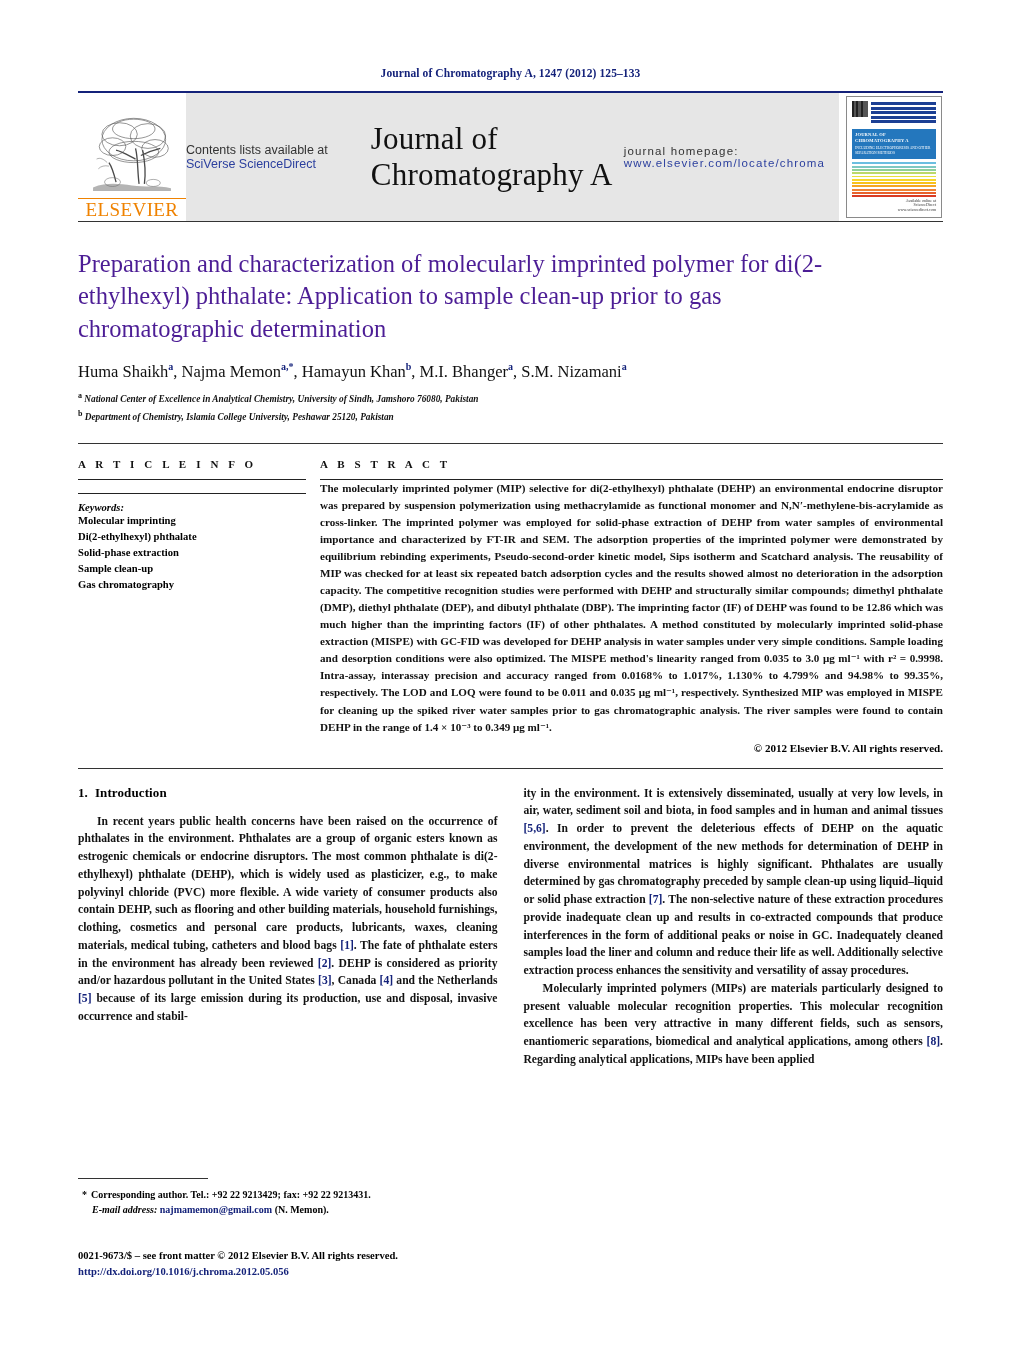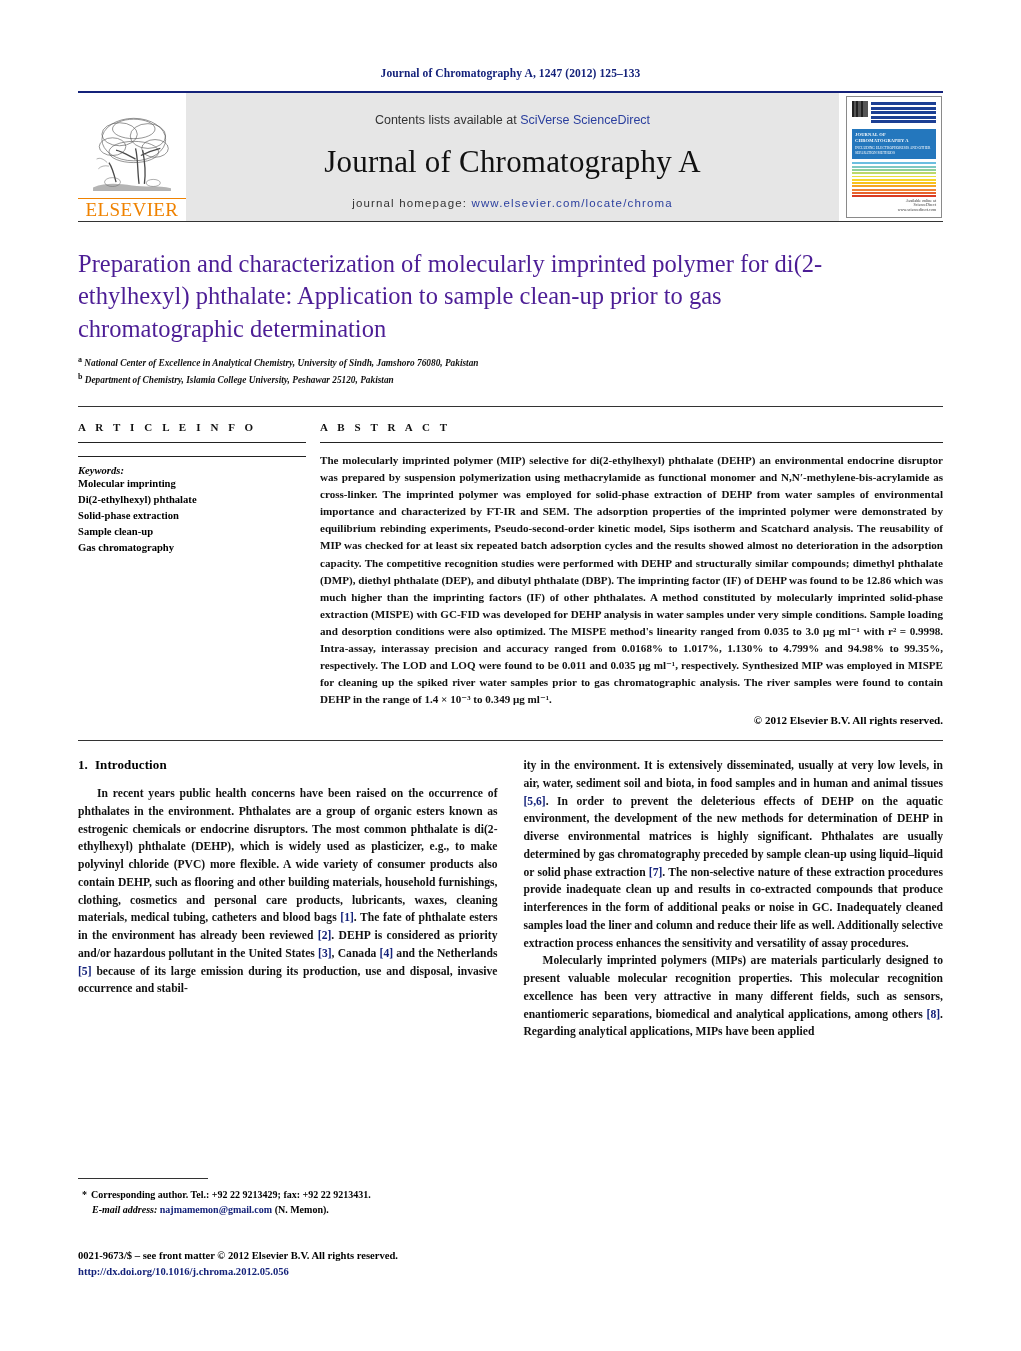--- a/index.html
+++ b/index.html
@@ -56,24 +56,24 @@
     line-height: 1;
     border-top: 1.6px solid #ef8200;
     padding-top: 1px;
     width: 100%;
     text-align: center;
   }
   .center-block {
     flex: 1 1 auto;
     background: #e6e6e6;
     display: flex;
-    flex-direction: column;
+    flex-direction: row;
     justify-content: space-between;
     align-items: center;
-    padding: 20px 0 12px 0;
+    padding: 11px 0 12px 0;
   }
   .contents-line {
     font-family: "Liberation Sans", sans-serif;
     font-size: 12.5px;
     color: #333333;
   }
   .contents-line .sd-link { color: #2b3f9e; }
   .journal-title {
     font-family: "Liberation Serif", serif;
     font-size: 31px;
@@ -169,21 +169,21 @@
     color: #111;
     font-family: "Liberation Serif", serif;
   }
   .sec-head-rule { border-top: 1.5px solid #222; margin-top: 9px; }
   .info-group { margin-top: 8px; }
   .info-label { font-size: 10.6px; font-style: italic; font-weight: bold; }
   .info-line { font-size: 10.6px; font-weight: bold; line-height: 1.52; }
   .kw-rule { border-top: 1.5px solid #222; margin-top: 13px; }
 
   .abstract-body {
-    margin-top: 9px;
+    margin-top: 0;
     font-size: 11.1px;
     line-height: 1.54;
     text-align: justify;
     font-weight: bold;
     color: #111;
   }
   .copyright {
     margin-top: 6px;
     text-align: right;
     font-size: 11.1px;
@@ -334,20 +334,21 @@
           </div>
         </div>
       </div>
     </div>
   </div>
 
   <div class="title-sep"></div>
 
   <h1 class="article-title">Preparation and characterization of molecularly imprinted polymer for di(2-ethylhexyl) phthalate: Application to sample clean-up prior to gas chromatographic determination</h1>
 
+  <div class="authors"><span>Huma Shaikh</span><sup>a</sup><span>, Najma Memon</span><sup>a,*</sup><span>, Hamayun Khan</span><sup>b</sup><span>, M.I. Bhanger</span><sup>a</sup><span>, S.M. Nizamani</span><sup>a</sup><span></span></div>
 
   <div class="affiliations">
     <div class="affiliation">
       <sup>a</sup>
       <span>National Center of Excellence in Analytical Chemistry, University of Sindh, Jamshoro 76080, Pakistan</span>
     </div>
     <div class="affiliation">
       <sup>b</sup>
       <span>Department of Chemistry, Islamia College University, Peshawar 25120, Pakistan</span>
     </div>

